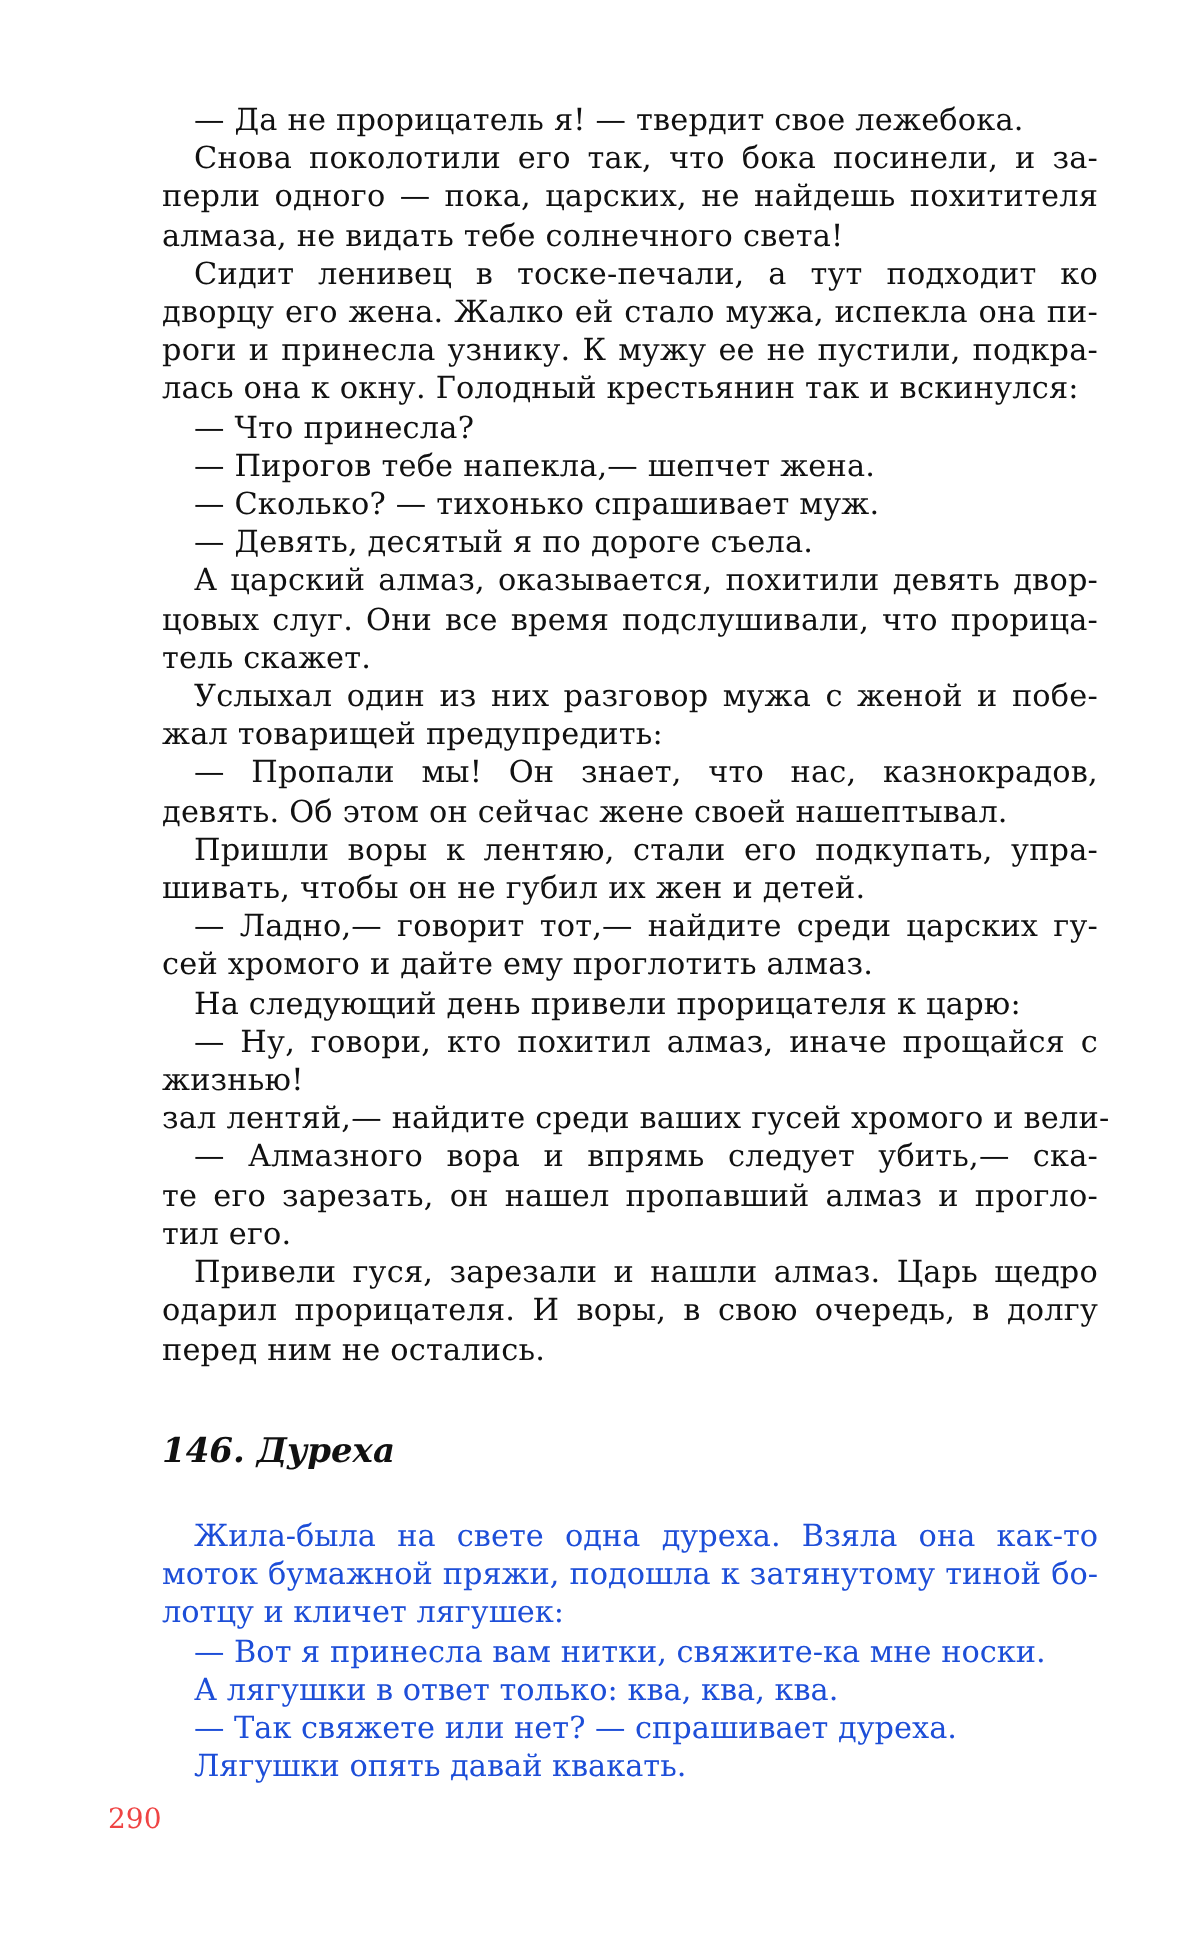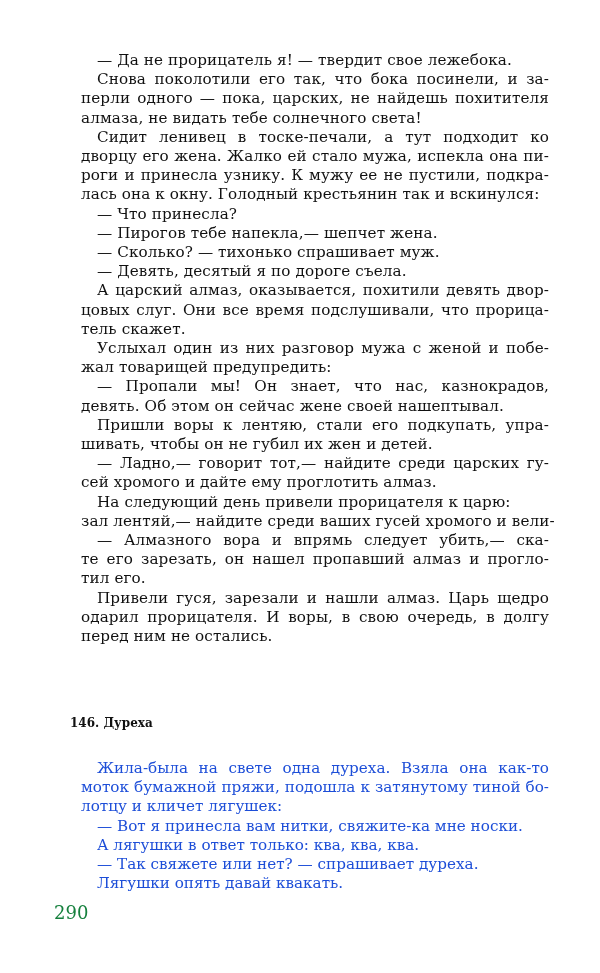--- a/index.html
+++ b/index.html
@@ -20,45 +20,46 @@
     display: block;
     text-align: justify;
     text-align-last: justify;
     white-space: nowrap;
     overflow: visible;
   }
   .line.last { text-align-last: left; }
   .indent { padding-left: 16px; }
   .heading {
     font-weight: bold;
-    font-size: 12px;
+    font-size: 17px;
     margin: 0;
     position: absolute;
-    left: 70px;
+    left: 81px;
     top: 716px;
     font-family: "DejaVu Serif", "Liberation Serif", serif;
     color: #111;
+    font-style: italic;
   }
   .story2 {
     position: absolute;
     left: 81px;
     top: 759px;
     width: 468px;
     font-family: "DejaVu Serif", "Liberation Serif", serif;
     font-size: 15.2px;
     line-height: 19.2px;
     color: #1d4ed8;
   }
   .pagenum {
     position: absolute;
     left: 54px;
     top: 902px;
     font-family: "DejaVu Serif", "Liberation Serif", serif;
-    font-size: 18px;
-    color: #15803d;
+    font-size: 14px;
+    color: #ef4444;
   }
 </style>
 </head>
 <body>
 
 <div class="page" id="story1">
     <div class="p">
       <span class="line last indent">— Да не прорицатель я! — твердит свое лежебока.</span>
     </div>
     <div class="p">
@@ -102,20 +103,24 @@
       <span class="line last">шивать, чтобы он не губил их жен и детей.</span>
     </div>
     <div class="p">
       <span class="line indent">— Ладно,— говорит тот,— найдите среди царских гу-</span>
       <span class="line last">сей хромого и дайте ему проглотить алмаз.</span>
     </div>
     <div class="p">
       <span class="line last indent">На следующий день привели прорицателя к царю:</span>
     </div>
     <div class="p">
+      <span class="line indent">— Ну, говори, кто похитил алмаз, иначе прощайся с</span>
+      <span class="line last">жизнью!</span>
+    </div>
+    <div class="p">
       <span class="line">зал лентяй,— найдите среди ваших гусей хромого и вели-</span>
       <span class="line indent">— Алмазного вора и впрямь следует убить,— ска-</span>
       <span class="line">те его зарезать, он нашел пропавший алмаз и прогло-</span>
       <span class="line last">тил его.</span>
     </div>
     <div class="p">
       <span class="line indent">Привели гуся, зарезали и нашли алмаз. Царь щедро</span>
       <span class="line">одарил прорицателя. И воры, в свою очередь, в долгу</span>
       <span class="line last">перед ним не остались.</span>
     </div>

